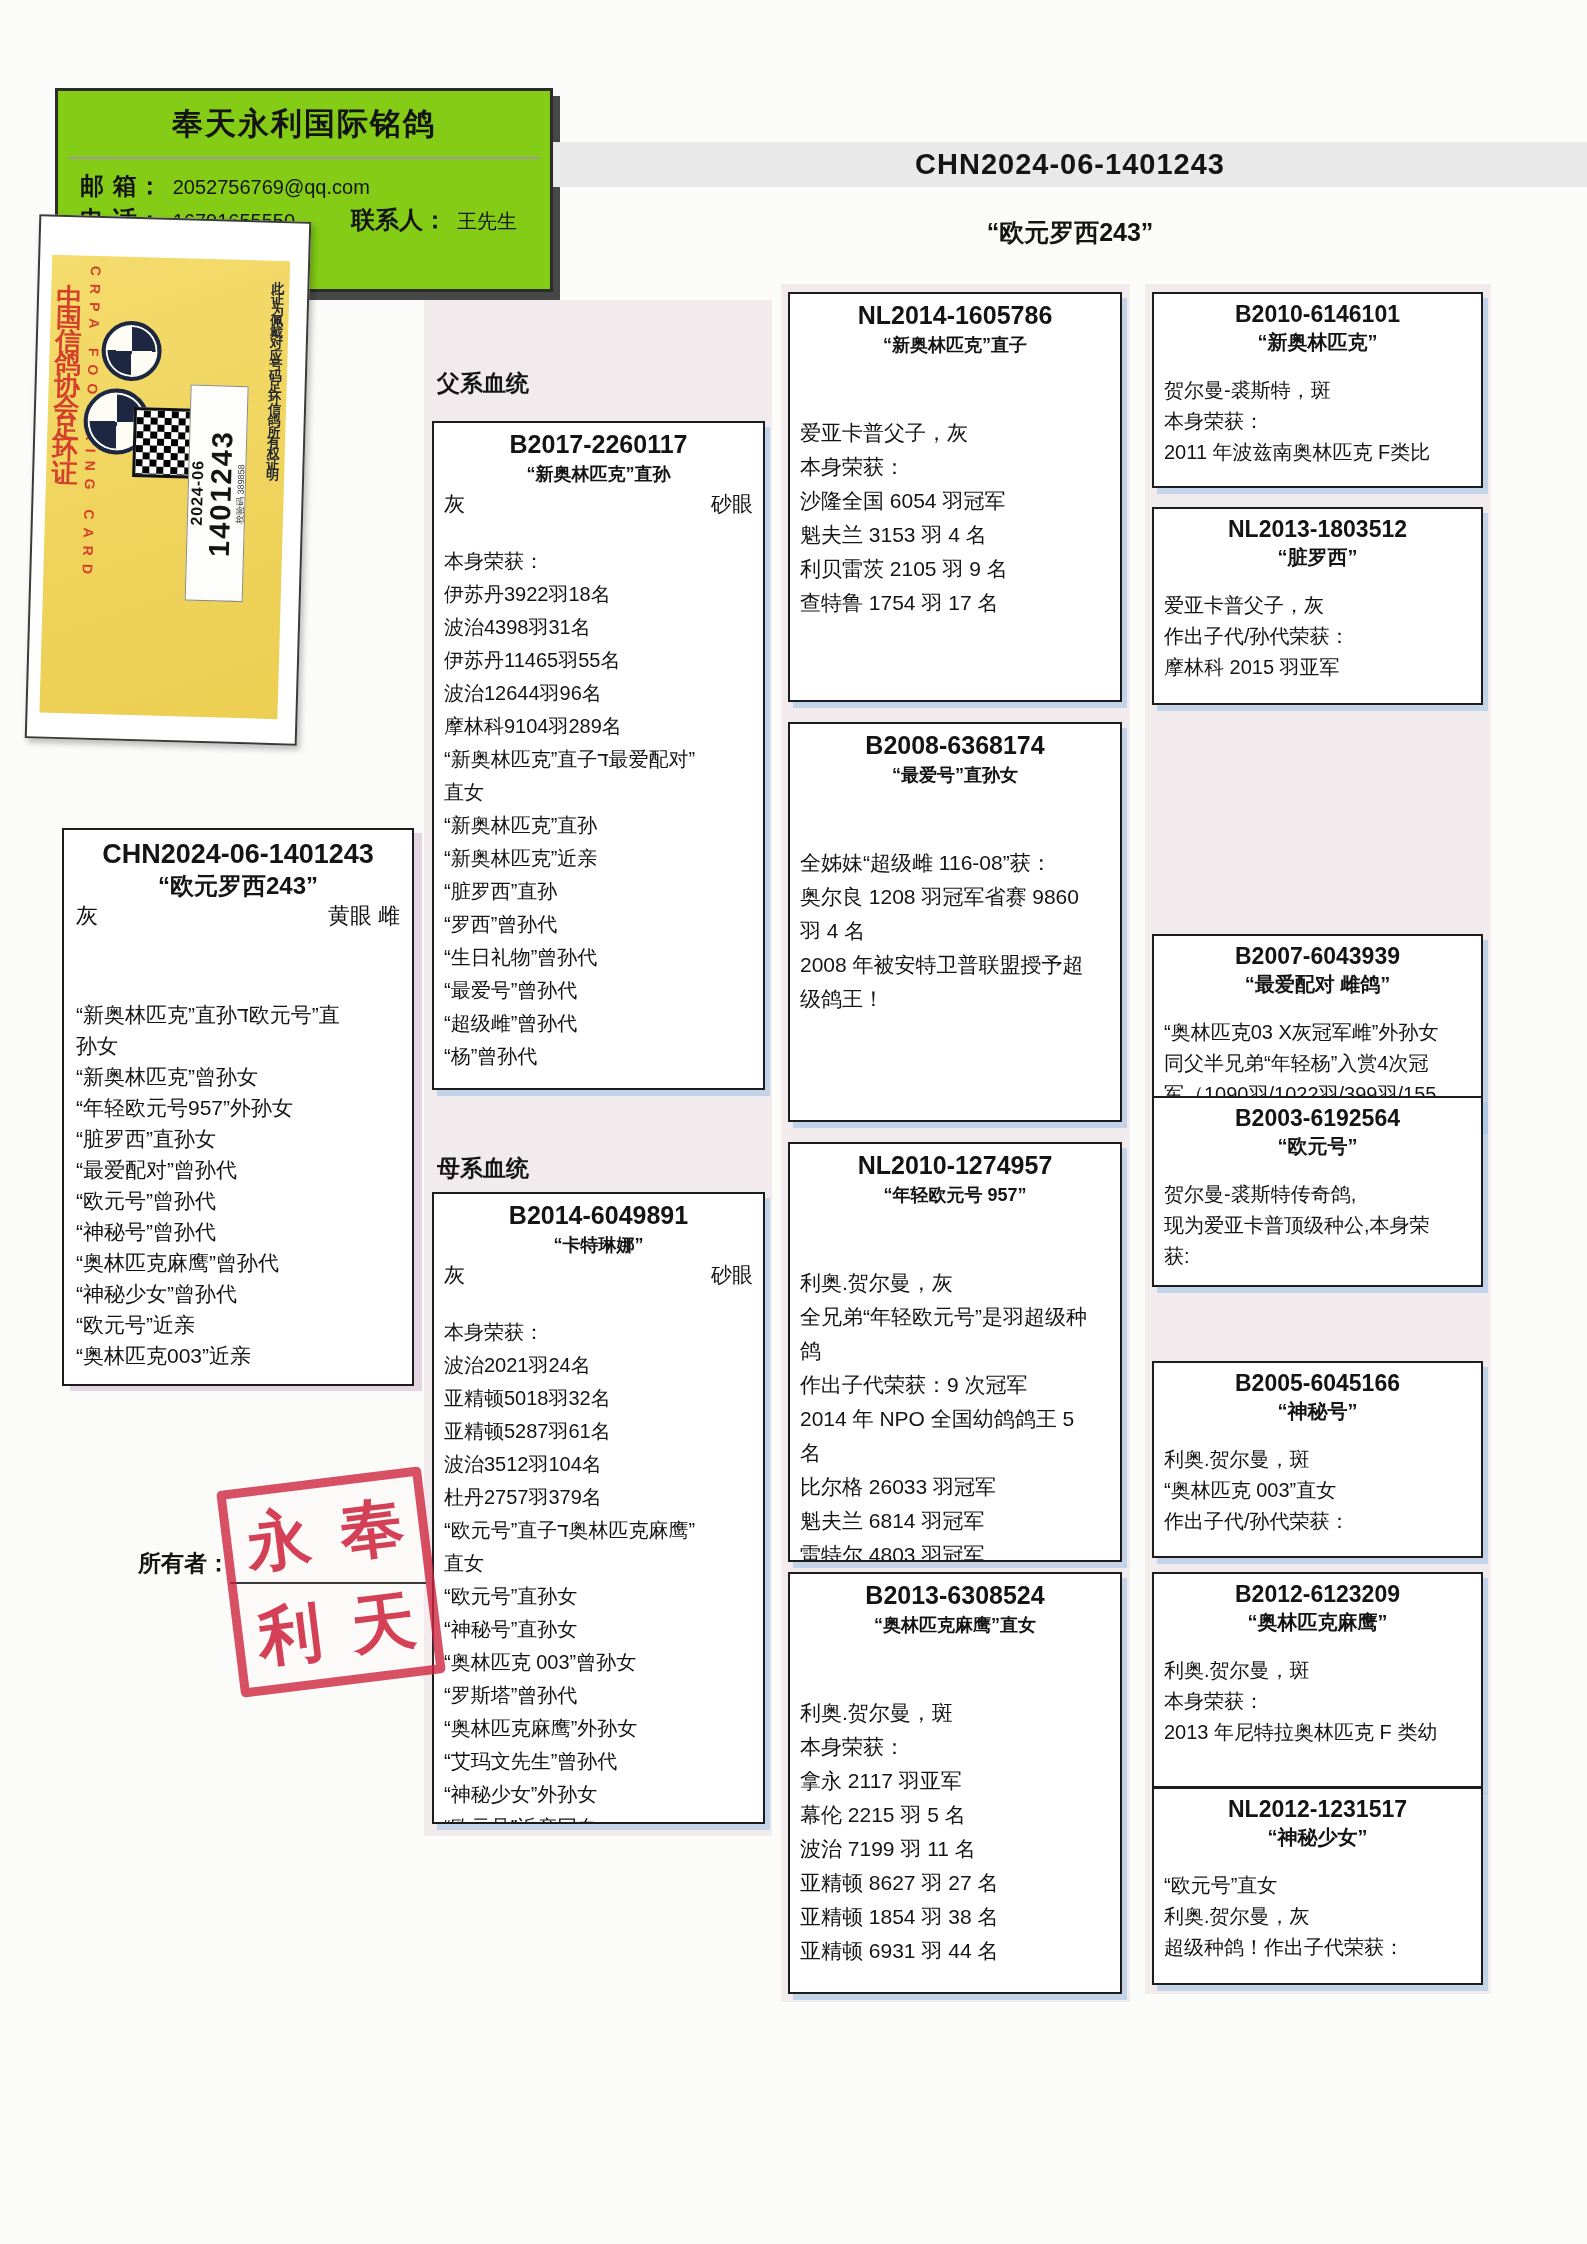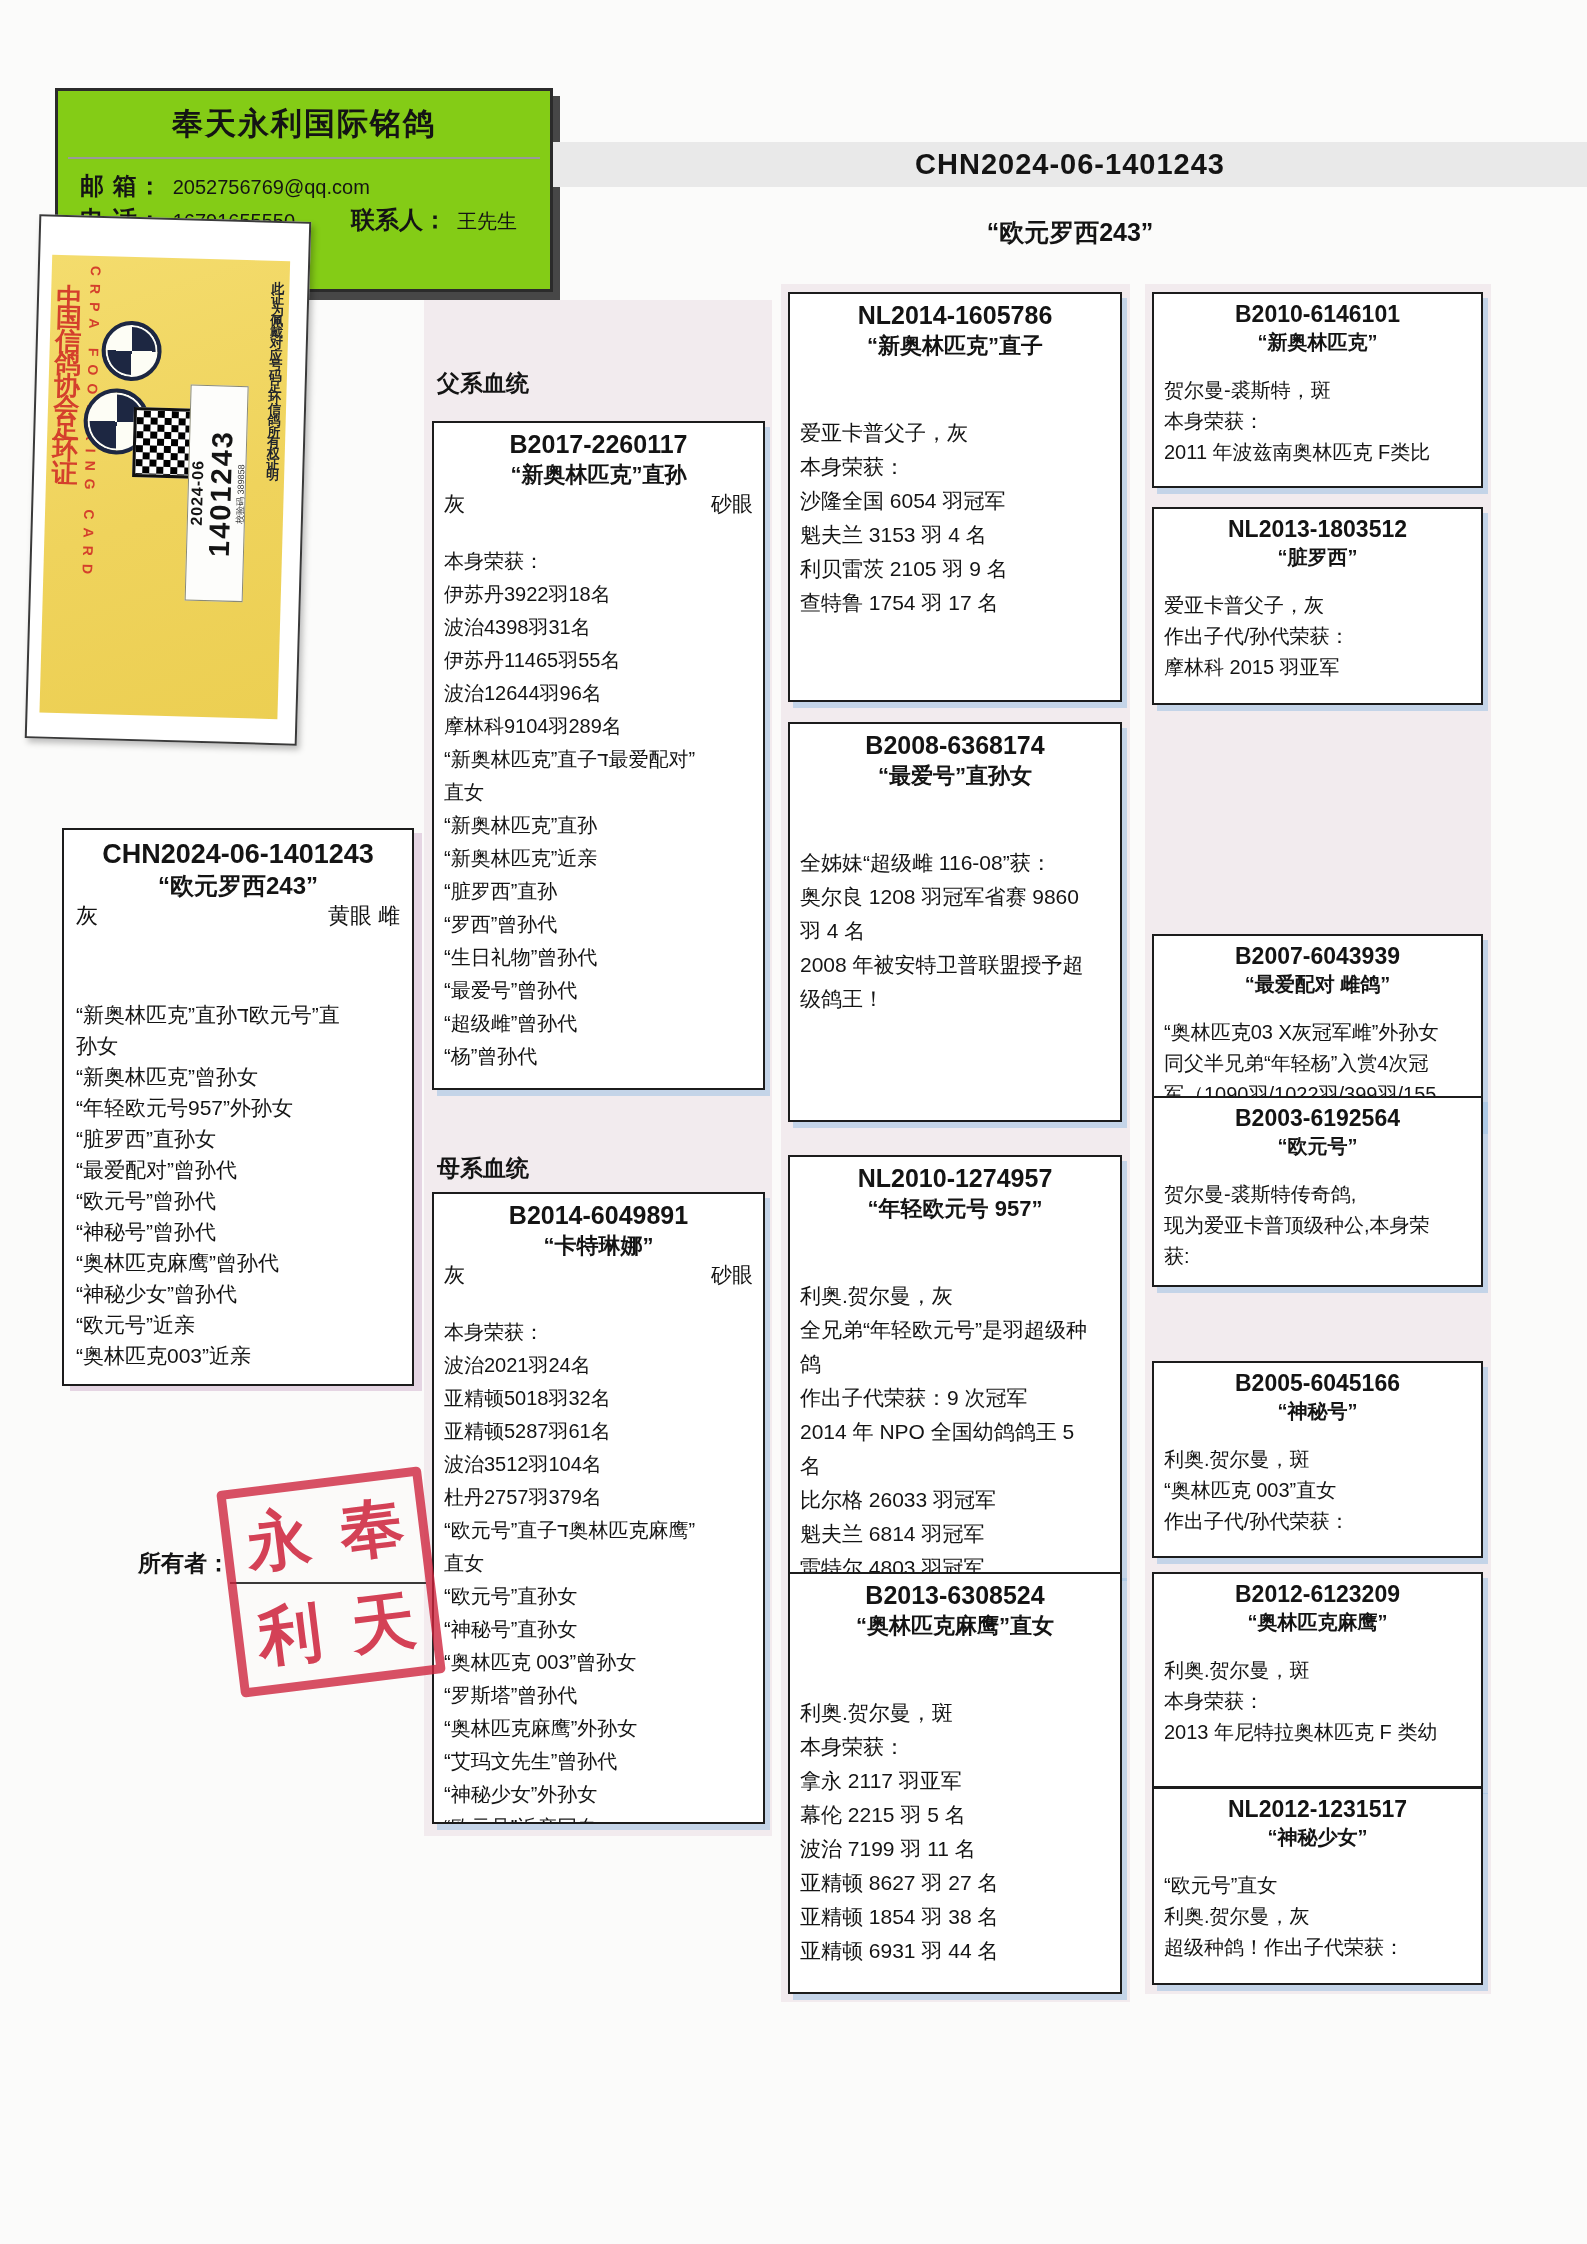--- a/index.html
+++ b/index.html
@@ -76,35 +76,35 @@
   .vright{
     position:absolute; right:3px; top:10px; height:440px; writing-mode:vertical-rl;
     color:#20242c; font-size:13px; letter-spacing:11px; font-weight:bold;
   }
   
   .pbox{
     position:absolute; background:#fff; border:2px solid #1c1c1c;
     box-shadow:5px 6px 0 rgba(158,193,228,.55); padding:6px 10px; overflow:hidden; box-sizing:border-box;
   }
   .pbox .ring{ text-align:center; font-weight:bold; font-size:25px; line-height:31px;}
-  .pbox .name{ text-align:center; font-weight:bold; font-size:22px; line-height:29px;}
+  .pbox .name{ text-align:center; font-weight:bold; font-size:18px; line-height:29px;}
   .ceye{ display:flex; justify-content:space-between; font-size:21px; line-height:27px; margin-top:1px;}
   .lines{ font-size:20px; line-height:33px;}
   .line{ white-space:nowrap; overflow:hidden;}
   
   .gen2{ left:432px; width:333px;}
   .g2-f{ top:421px; height:669px;}
   .g2-m{ top:1192px; height:632px;}
   .gen2 .lines{ margin-top:28px;}
   
   .col3{ left:788px; width:334px;}
   .col3 .lines{ margin-top:56px; font-size:21px; line-height:34px;}
   .g3-1{ top:292px; height:410px;}
   .g3-2{ top:722px; height:400px;}
-  .g3-3{ top:1142px; height:420px;margin-top:13px;}
+  .g3-3{ top:1142px; height:420px;}
   .g3-4{ top:1572px; height:422px;}
   
   .col4{ left:1152px; width:331px;}
   .col4 .ring{ font-size:23px; line-height:29px;}
   .col4 .name{ font-size:20px; line-height:26px;}
   .col4 .lines{ margin-top:20px; font-size:20px; line-height:31px;}
   .g4-1{ top:292px; height:196px;}
   .g4-2{ top:507px; height:198px;}
   .g4-3{ top:721px; height:192px;}
   .g4-4{ top:934px; height:194px;}

